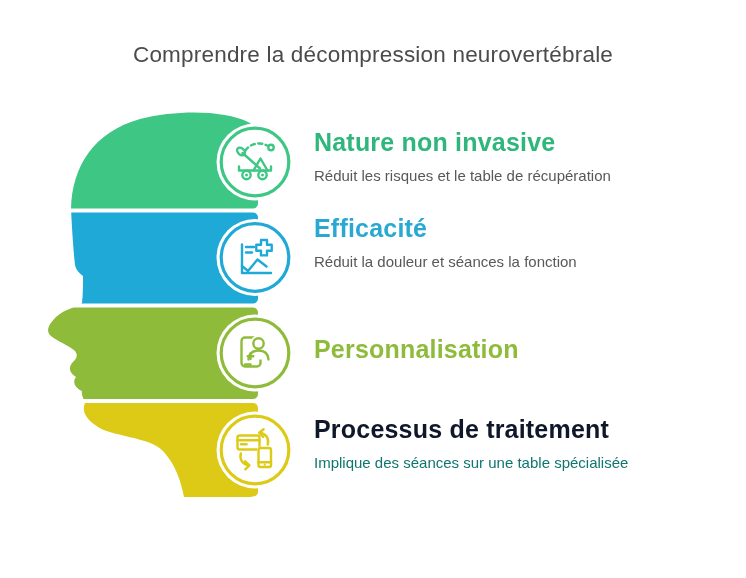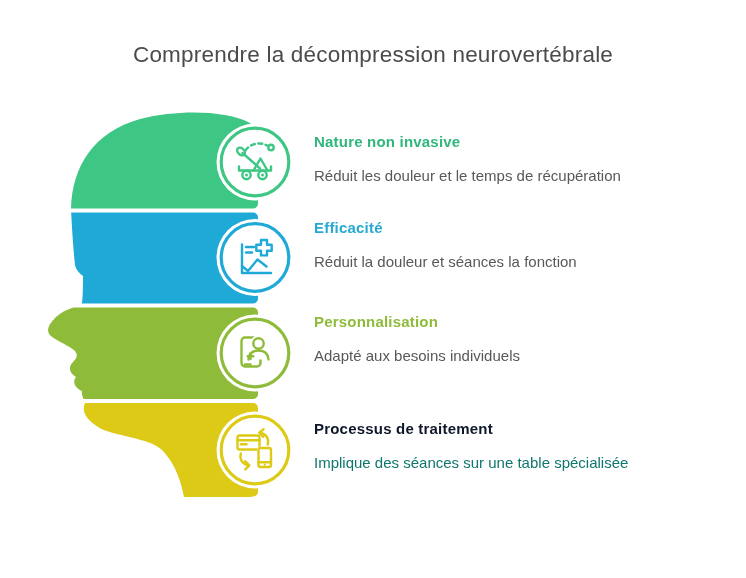--- a/index.html
+++ b/index.html
@@ -18,32 +18,32 @@
     text-align:center;
     font-size:22.5px;
     font-weight:400;
     letter-spacing:.2px;
   }
   .head-svg{position:absolute;left:0;top:0;}
   .sections{position:absolute;left:0;top:0;width:100%;height:100%;}
   .section{position:absolute;left:314px;width:420px;}
   .section h2{
     margin:0;
-    font-size:15px;
+    font-size:25px;
     line-height:24px;
     font-weight:700;
     letter-spacing:.2px;
   }
   .section p{
     margin:12px 0 0 0;
     font-size:15px;
     line-height:19px;
     font-weight:400;
   }
-  .s1{top:130px;} .s2{top:216px;} .s3{top:310px;} .s4{top:417px;}
+  .s1{top:130px;} .s2{top:216px;} .s3{top:337px;} .s4{top:417px;}
 </style>
 </head>
 <body>
 
 <div class="canvas">
 
   <h1 class="page-title" style="color: rgb(75, 75, 77);">Comprendre la décompression neurovertébrale</h1>
 
   <svg class="head-svg" width="746" height="578" viewBox="0 0 746 578">
     <defs>
@@ -126,31 +126,30 @@
         <path d="M9.8,27.5 C8.3,34 11.8,38.4 17.8,39.4"></path>
         <polyline points="14,35.2 18.4,39.3 14.3,43.4"></polyline>
       </g>
     </g>
   </svg>
 
   <div class="sections">
 
     <div class="section s1">
       <h2 style="color: rgb(47, 182, 124);">Nature non invasive</h2>
-      <p style="color: rgb(88, 88, 90);">Réduit les douleur et le temps de récupération</p>
+      <p style="color: rgb(88, 88, 90);">Réduit les risques et le table de récupération</p>
     </div>
 
     <div class="section s2">
       <h2 style="color: rgb(41, 169, 210);">Efficacité</h2>
       <p style="color: rgb(88, 88, 90);">Réduit la douleur et séances la fonction</p>
     </div>
 
     <div class="section s3">
       <h2 style="color: rgb(142, 188, 58);">Personnalisation</h2>
-      <p style="color: rgb(88, 88, 90);">Adapté aux besoins individuels</p>
     </div>
 
     <div class="section s4">
       <h2 style="color: #0f172a;">Processus de traitement</h2>
       <p style="color: #0f766e;">Implique des séances sur une table spécialisée</p>
     </div>
 
   </div>
 </div>
 

